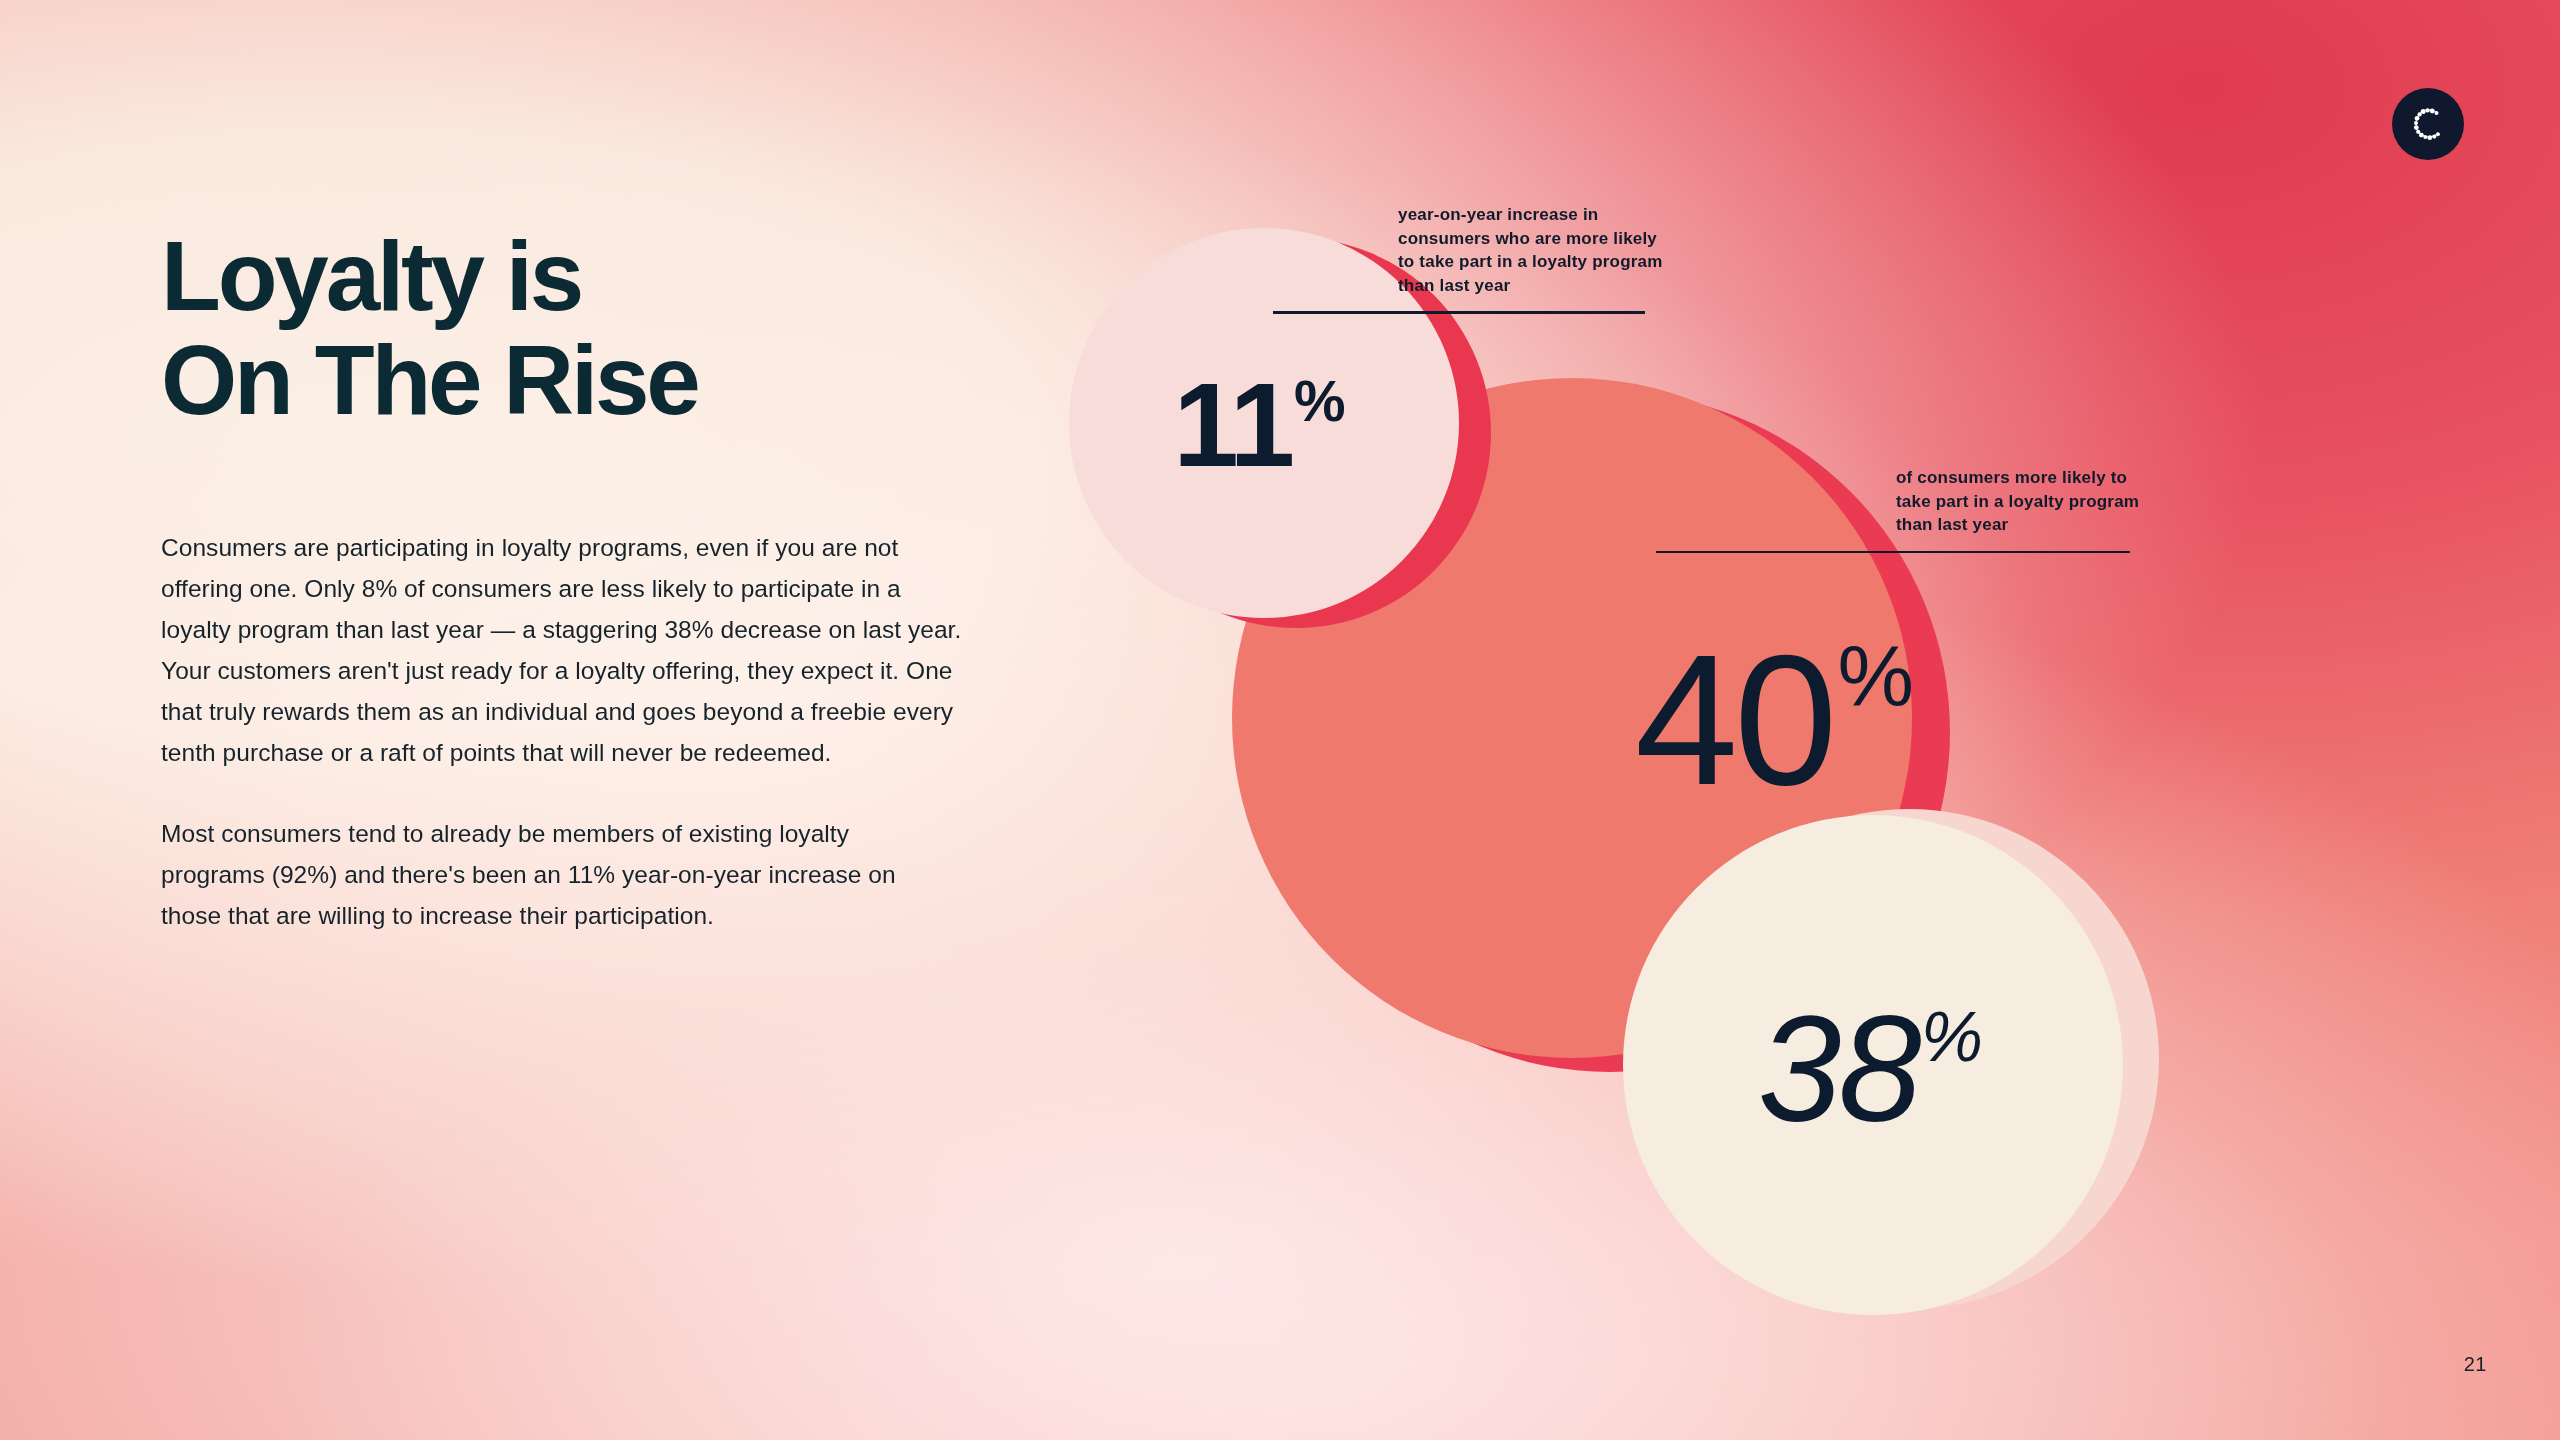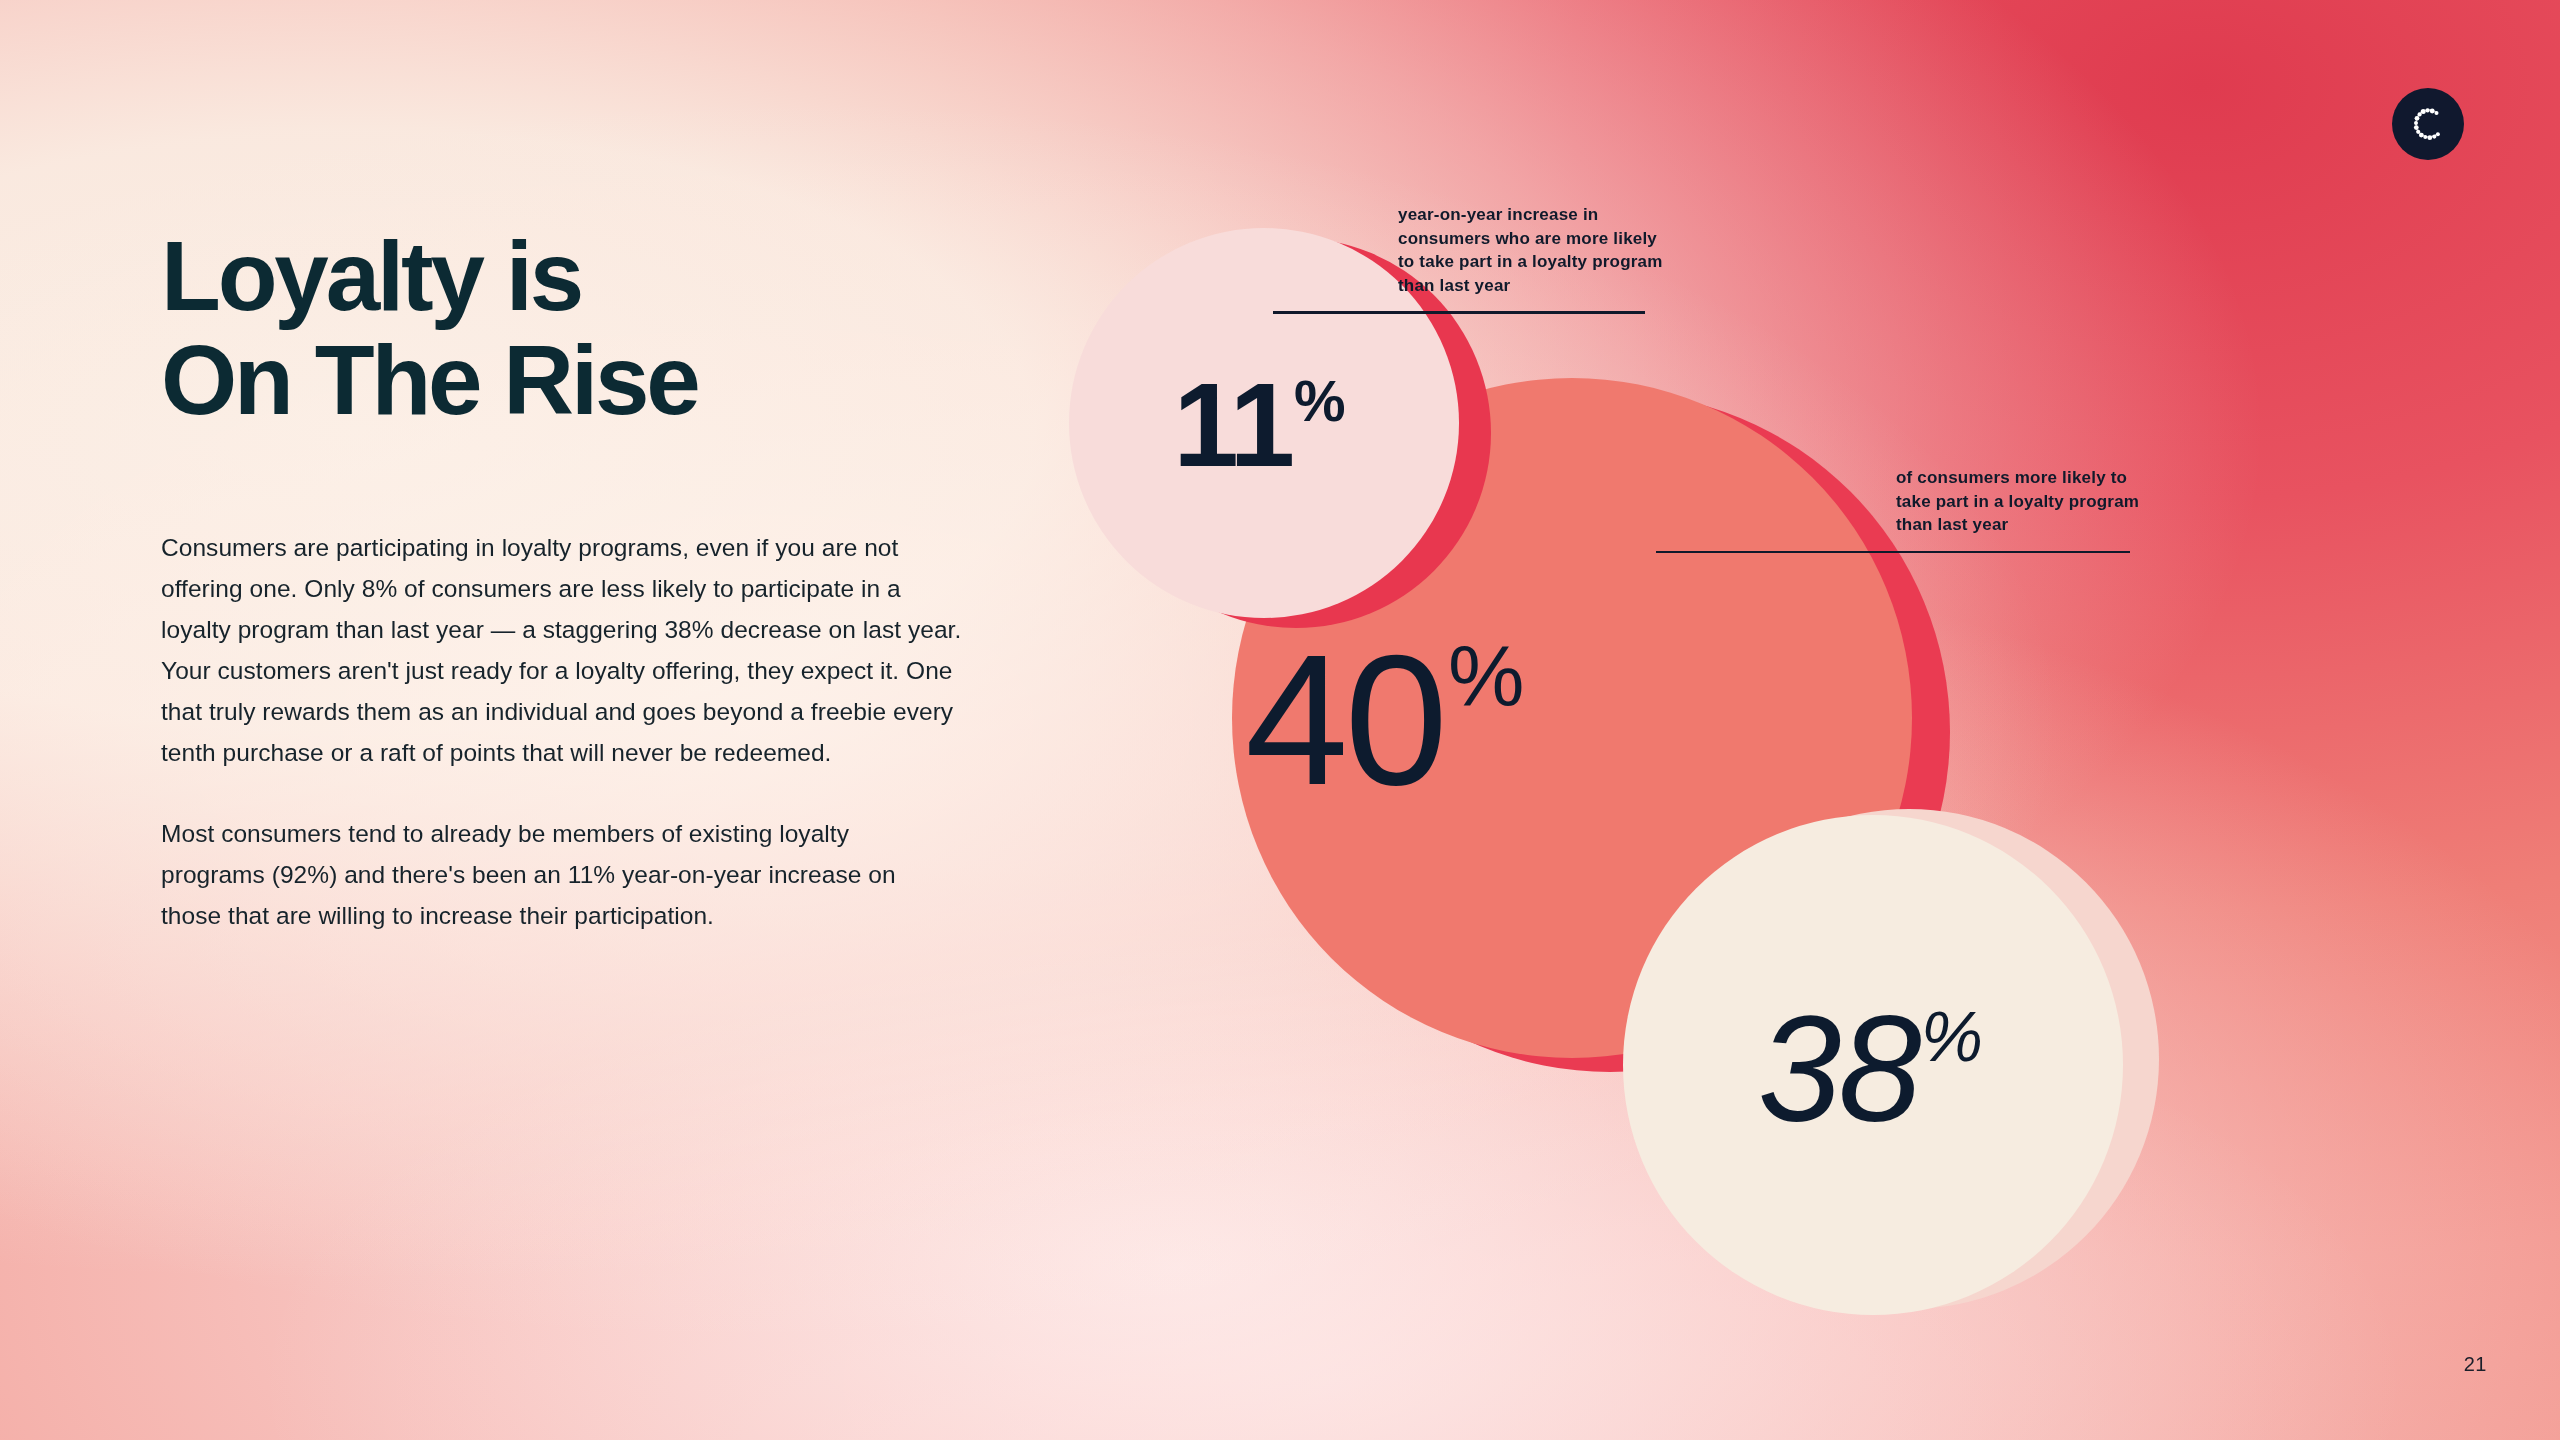--- a/index.html
+++ b/index.html
@@ -64,22 +64,22 @@
   #g11 .value {
     position:absolute; left:0; top:0; width:390px; height:390px;
     display:flex; align-items:center; justify-content:center;
   }
 
   
   #g40 { left:1232px; top:378px; width:720px; height:700px; }
   #g40 .crescent { left:38px; top:14px; width:680px; height:680px; background:#ea3b52; }
   #g40 .disc     { left:0;    top:0;   width:680px; height:680px; background:#f0796e; }
   #g40 .value {
-    position:absolute; left:15px; top:0; width:680px; height:680px;
-    display:flex; align-items:center; justify-content:flex-start;
+    position:absolute; left:0; top:0; width:680px; height:680px;
+    display:flex; align-items:center; justify-content:flex-end;
   }
 
   
   #g38 { left:1623px; top:815px; width:560px; height:520px; }
   #g38 .crescent { left:36px; top:-6px; width:500px; height:500px; background:#f6d6ce; }
   #g38 .disc     { left:0;    top:0;   width:500px; height:500px; background:#f6ece0; }
   #g38 .value {
     position:absolute; left:0; top:0; width:500px; height:500px;
     display:flex; align-items:center; justify-content:center;
   }

